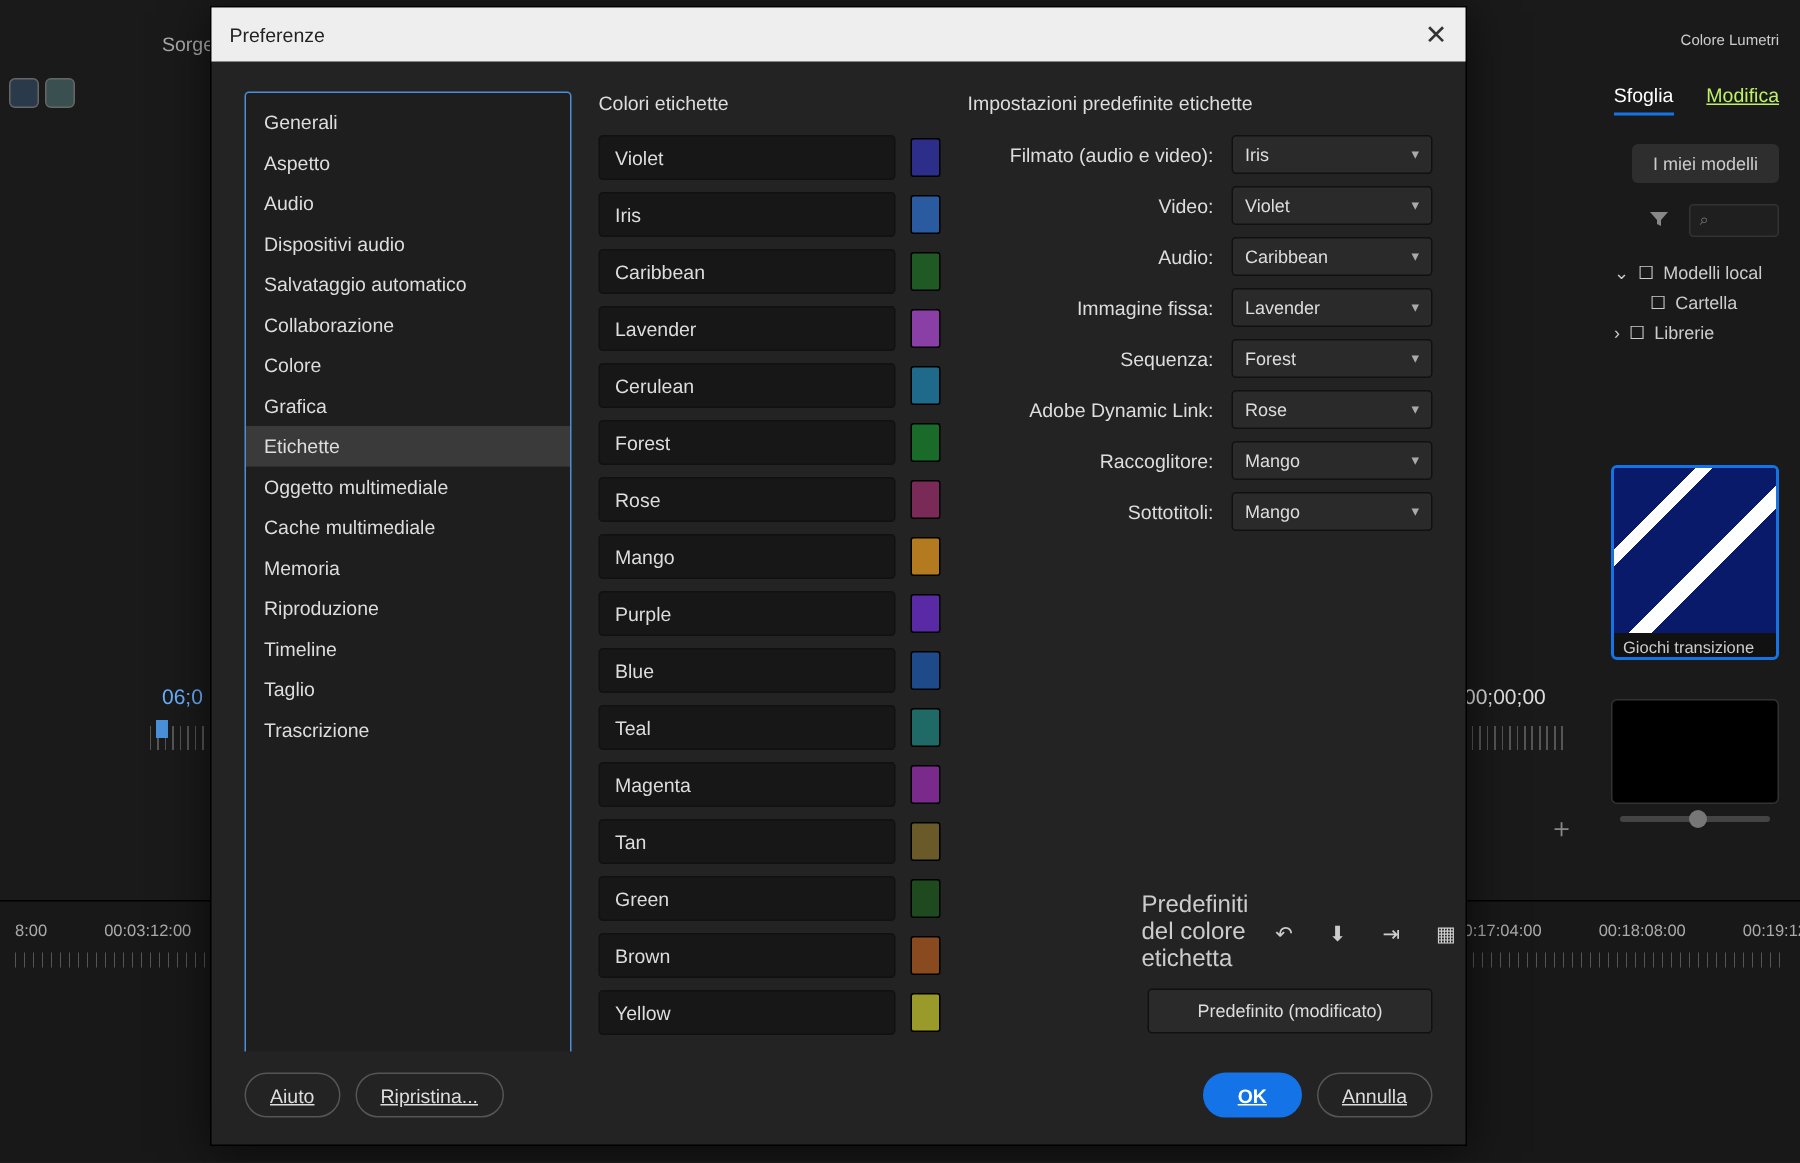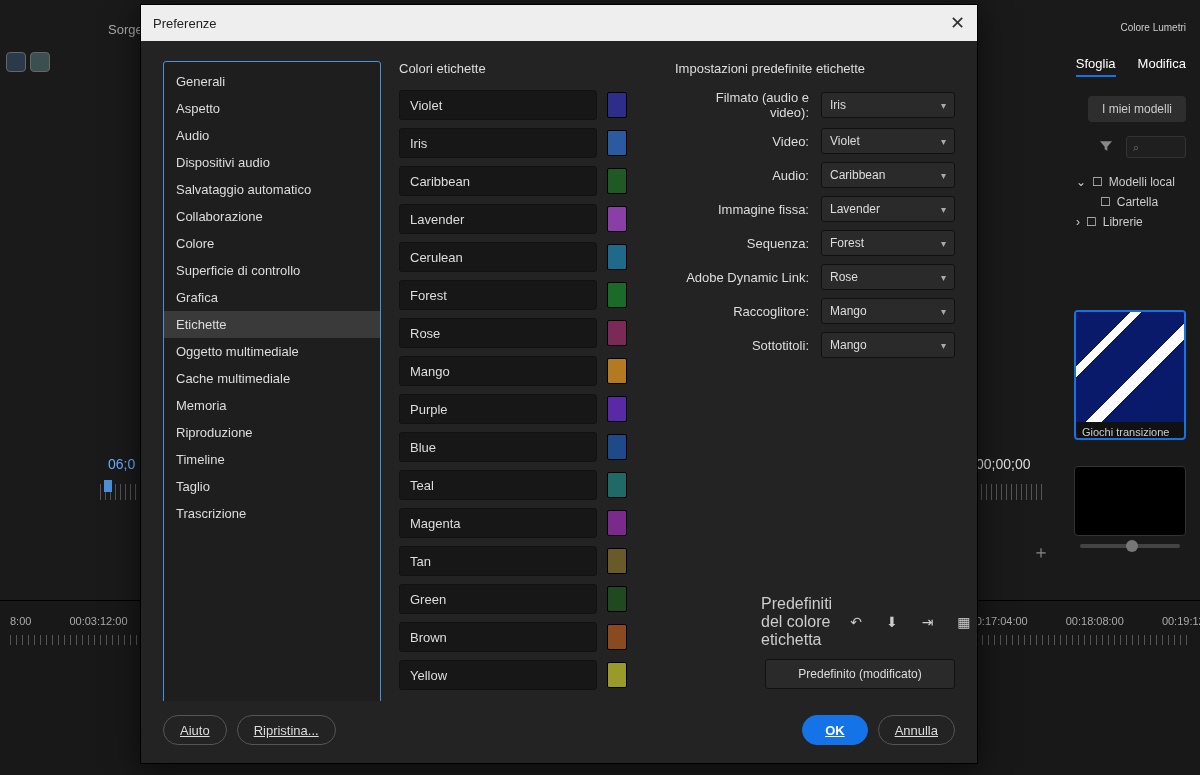--- a/index.html
+++ b/index.html
@@ -3,21 +3,21 @@
 <meta charset="utf-8">
 <style>
   * { box-sizing: border-box; margin: 0; padding: 0; font-family: "Segoe UI", Arial, sans-serif; }
   body { background: #1a1a1a; color: #d0d0d0; font-size: 13px; width: 1200px; height: 775px; overflow: hidden; position: relative; }
 
   
   .bg-top-left-tab { position:absolute; left:108px; top:22px; color:#aaa; font-size:13px; }
   .bg-top-right { position:absolute; right:14px; top:22px; color:#ccc; font-size:10px; }
   .bg-tabs-right { position:absolute; right:14px; top:56px; display:flex; gap:22px; font-size:13px; }
   .bg-tabs-right .sel { color:#fff; border-bottom:2px solid #1473e6; padding-bottom:4px; }
-  .bg-tabs-right .unsel { color:#ffffff; }
+  .bg-tabs-right .unsel { color:#bef264;text-decoration:underline; }
   .bg-mymodels { position:absolute; right:14px; top:96px; background:#2e2e2e; border-radius:4px; padding:6px 14px; font-size:12px; color:#ccc; }
   .bg-filterrow { position:absolute; right:14px; top:136px; display:flex; gap:10px; align-items:center; }
   .bg-filterrow .ficon { width:18px; height:18px; color:#888; }
   .bg-search { background:#1f1f1f; border:1px solid #333; border-radius:3px; width:60px; height:22px; padding:0 6px; font-size:11px; color:#888; }
   .bg-tree { position:absolute; right:14px; top:172px; font-size:12px; color:#ccc; width:110px; }
   .bg-tree-row { display:flex; align-items:center; gap:6px; padding:3px 0; }
   .bg-tree-row.indent { padding-left:24px; }
   .bg-thumb { position:absolute; right:14px; top:310px; width:112px; height:130px; background:#111; border:2px solid #1473e6; border-radius:4px; overflow:hidden; }
   .bg-thumb-inner { width:100%; height:110px; background:linear-gradient(135deg,#0a1a6a 25%,#fff 25% 30%,#0a1a6a 30% 55%,#fff 55% 62%,#0a1a6a 62%); }
   .bg-thumb-label { font-size:11px; color:#ccc; padding:4px 6px; }
@@ -55,21 +55,21 @@
   .sb-item.selected { background:#3a3a3a; }
 
   .main { flex:1; display:flex; gap:18px; }
 
   .col-labels { width:228px; }
   .section-title { font-size:13px; color:#ddd; margin-bottom:14px; }
   .clr-row { display:flex; align-items:center; gap:10px; margin-bottom:8px; }
   .clr-input { flex:1; height:30px; background:#171717; border:1px solid #111; border-radius:3px; color:#ddd; padding:0 10px; font-size:13px; }
   .clr-swatch { width:62px; height:26px; border:1px solid #000; border-radius:2px; }
 
-  .col-defaults { flex:1;margin-left:30px; }
+  .col-defaults { flex:1; }
   .def-row { display:flex; align-items:center; gap:12px; margin-bottom:8px; }
   .def-label { flex:1; text-align:right; color:#ddd; font-size:13px; }
   .def-select { width:134px; height:26px; background:#2a2a2a; border:1px solid #111; border-radius:3px; color:#ddd; padding:0 8px; font-size:12px; display:flex; align-items:center; justify-content:space-between; cursor:pointer; }
   .chev { font-size:10px; color:#aaa; }
 
   .presets-area { position:absolute; left:620px; bottom:74px; right:22px; }
   .presets-row { display:flex; align-items:center; gap:18px; margin-bottom:10px; }
   .presets-label { font-size:16px; color:#ccc; }
   .preset-icons { display:flex; gap:24px; color:#ccc; font-size:14px; }
   .preset-icons span { cursor:pointer; }
@@ -154,21 +154,20 @@
 
   <div class="dlg-body">
     <div class="sidebar" id="sidebar">
         <div class="sb-item">Generali</div>
         <div class="sb-item">Aspetto</div>
         <div class="sb-item">Audio</div>
         <div class="sb-item">Dispositivi audio</div>
         <div class="sb-item">Salvataggio automatico</div>
         <div class="sb-item">Collaborazione</div>
         <div class="sb-item">Colore</div>
-        <div class="sb-item">Superficie di controllo</div>
         <div class="sb-item">Grafica</div>
         <div class="sb-item selected">Etichette</div>
         <div class="sb-item">Oggetto multimediale</div>
         <div class="sb-item">Cache multimediale</div>
         <div class="sb-item">Memoria</div>
         <div class="sb-item">Riproduzione</div>
         <div class="sb-item">Timeline</div>
         <div class="sb-item">Taglio</div>
         <div class="sb-item">Trascrizione</div>
       </div>

